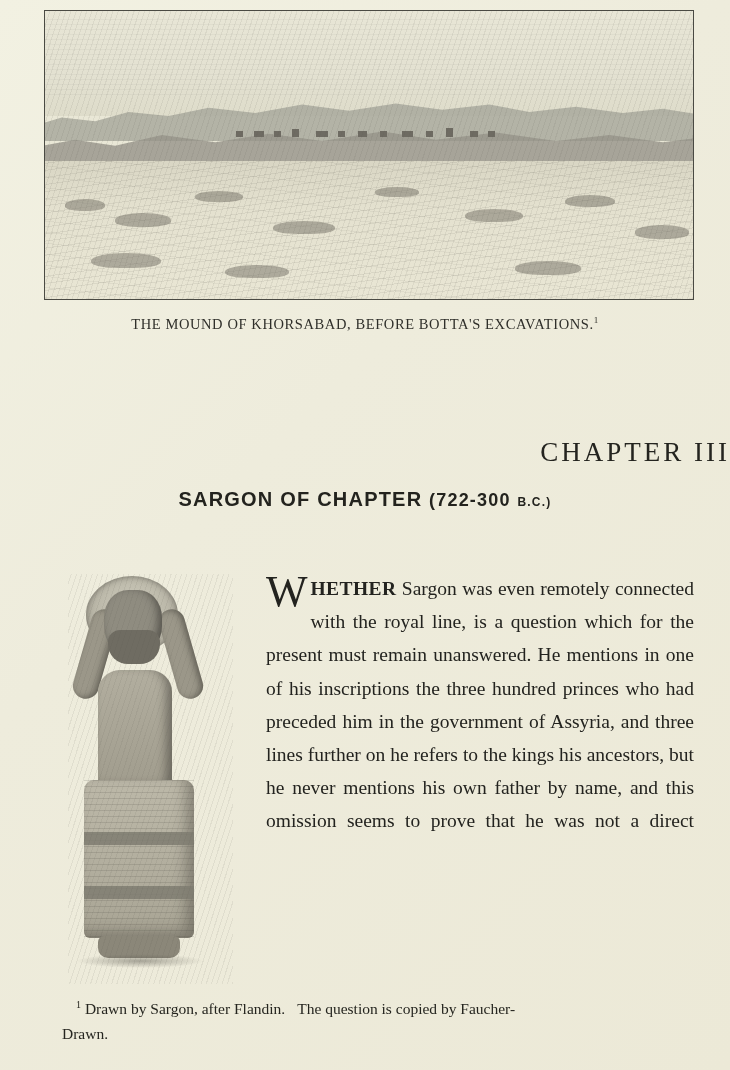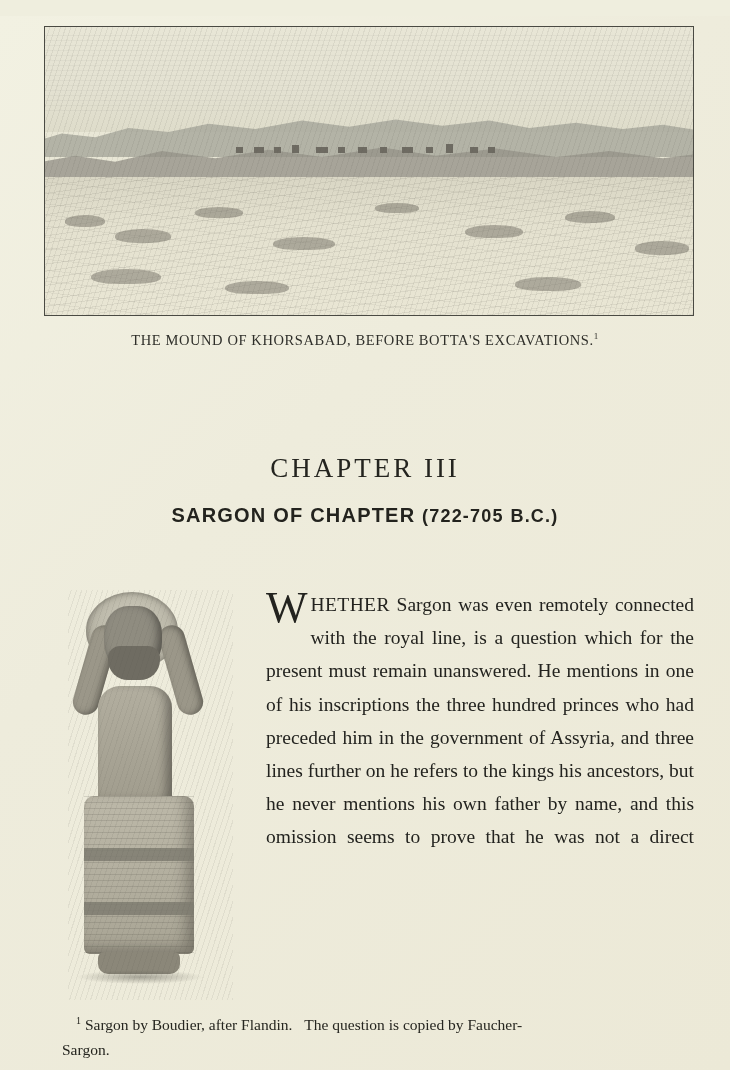--- a/index.html
+++ b/index.html
@@ -13,21 +13,20 @@
     font-family: "Liberation Serif", serif;
     color: #2b2b28;
     overflow: hidden;
     position: relative;
   }
 
   .page {
     position: absolute;
     inset: 0;
     background: linear-gradient(135deg, #f2f1e2 0%, #eeecdc 40%, #ece9d7 100%);
-    margin-top: 16px;
   }
 
   
   .plate-wrap {
     position: absolute;
     left: 44px;
     top: 10px;
     width: 650px;
     height: 290px;
   }
@@ -117,38 +116,38 @@
     font-size: 14.5px;
     color: #2f2f2a;
   }
   .caption sup { font-size: 9px; }
 
   
   .chapter-title {
     position: absolute;
     left: 0; right: 0;
     top: 437px;
-    text-align: center;
+    text-align: right;
     font-size: 27px;
     letter-spacing: 3px;
     color: #24241f;
   }
   .chapter-subtitle {
     position: absolute;
     left: 0; right: 0;
     top: 488px;
     text-align: center;
     font-family: "Liberation Sans", sans-serif;
     font-weight: bold;
     font-size: 20px;
     letter-spacing: 1.2px;
     color: #23231e;
   }
   .chapter-subtitle .dates { font-size: 18px; }
-  .chapter-subtitle .bc { font-size: 18px; }
+  .chapter-subtitle .bc { font-size: 12px; }
   .chapter-argument {
     position: absolute;
     left: 0; right: 0;
     top: 532px;
     text-align: center;
     font-size: 15.5px;
     color: #2b2b26;
   }
 
   
@@ -263,21 +262,21 @@
   }
   .body-col p { margin: 0; }
   .dropcap {
     float: left;
     font-size: 44px;
     line-height: 36px;
     padding: 2px 2px 0 0;
     margin-right: 1px;
     font-family: "Liberation Serif", serif;
   }
-  .smallcaps-lead { letter-spacing: .4px; }
+  .smallcaps-lead { letter-spacing: .4px; font-weight: bold; }
 
   
   .footnote {
     position: absolute;
     left: 62px;
     top: 992px;
     width: 632px;
     font-size: 15.5px;
     line-height: 25px;
     color: #25251f;
@@ -333,21 +332,21 @@
   </div>
 
   <div class="caption">
     <span>THE MOUND OF KHORSABAD, BEFORE BOTTA'S EXCAVATIONS.</span><sup>1</sup>
   </div>
 
   <div class="chapter-title">CHAPTER III</div>
 
   <div class="chapter-subtitle">
     <span>SARGON OF CHAPTER</span>
-    <span class="dates">(722-705</span>
+    <span class="dates">(722-300</span>
     <span class="bc">B.C.)</span>
   </div>
 
 
   <div class="figure-wrap">
     <div class="statue">
       <div class="st-halo"></div>
       <div class="st-arm-l"></div>
       <div class="st-arm-r"></div>
       <div class="st-head"></div>
@@ -361,17 +360,17 @@
       <div class="st-hatch"></div>
     </div>
   </div>
 
   <div class="body-col">
     <p><span class="dropcap">W</span><span class="smallcaps-lead">HETHER</span><span> Sargon was even remotely connected with the royal line, is a question which for the present must remain unanswered.  He mentions in one of his inscriptions the three hundred princes who had preceded him in the government of Assyria, and three lines further on he refers to the kings his ancestors, but he never mentions his own father by name, and this omission seems to prove that he was not a direct</span></p>
   </div>
 
   <div class="footnote">
     <span class="fn-indent"></span><sup>1</sup>
-    <span>Sargon by Boudier, after Flandin.</span><span class="fn-gap"></span><span>The question is copied by Faucher-</span><br>
-    <span>Sargon.</span>
+    <span>Drawn by Sargon, after Flandin.</span><span class="fn-gap"></span><span>The question is copied by Faucher-</span><br>
+    <span>Drawn.</span>
   </div>
 
 </div>
 
 </body></html>

